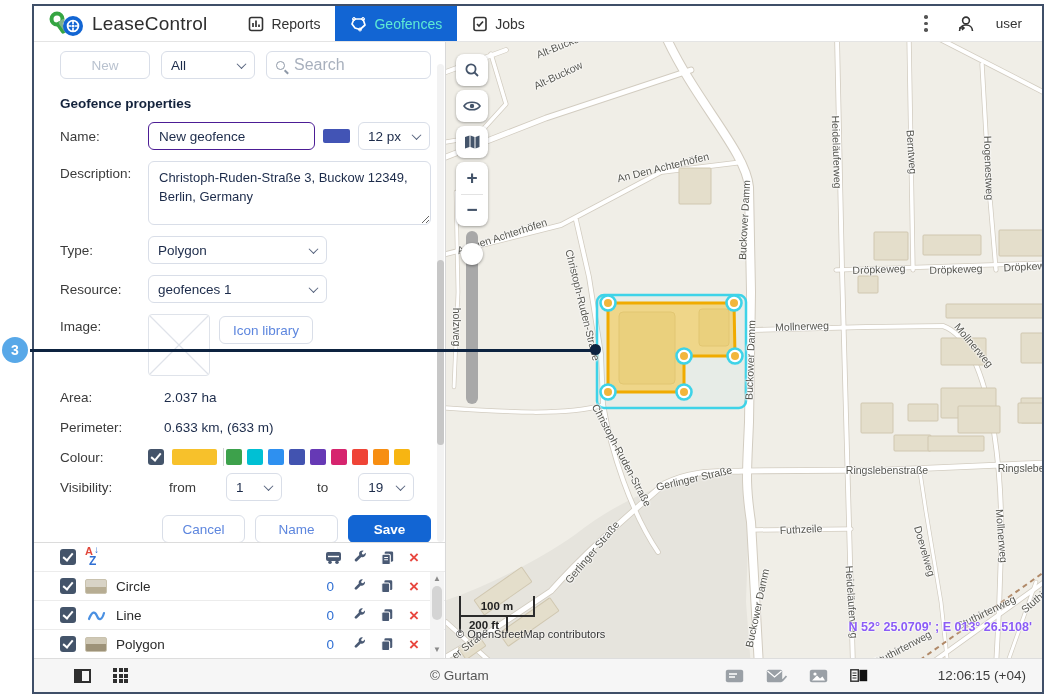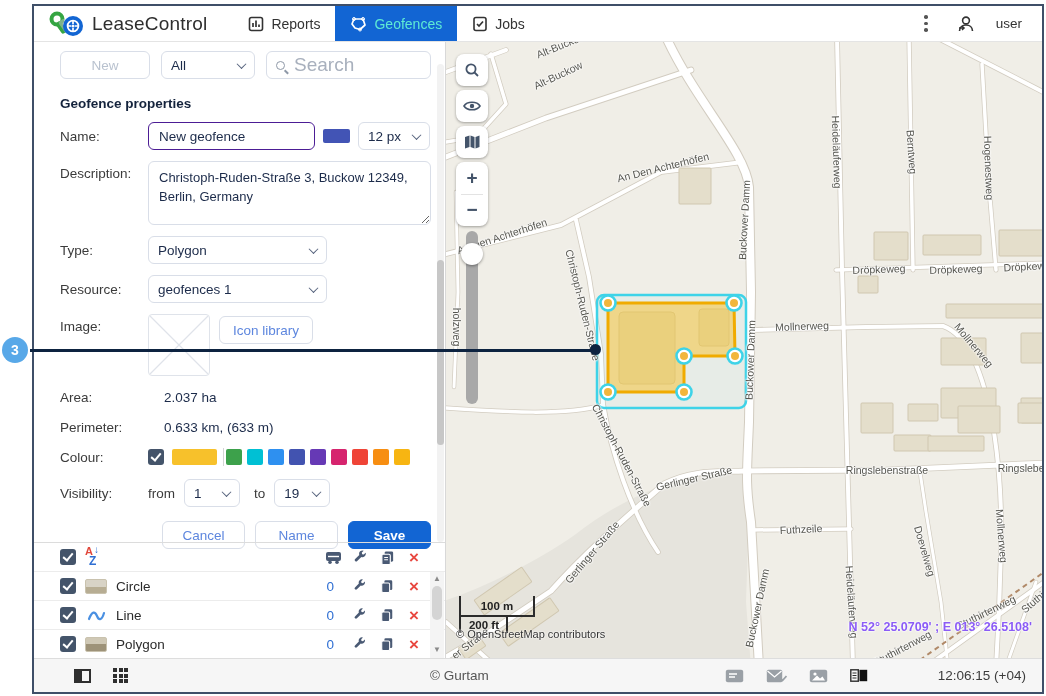--- a/index.html
+++ b/index.html
@@ -26,21 +26,21 @@
   
   .panel{width:412px;flex:0 0 412px;position:relative;background:#fff;border-right:1px solid #d8d8d8;overflow:hidden;}
   .ptoolbar{display:flex;gap:11px;margin:9px 14px 0 26px;}
   .btn{border:1px solid #d9dee8;border-radius:6px;background:#fff;font-size:13.5px;height:28px;display:inline-flex;align-items:center;justify-content:center;cursor:pointer;font-family:inherit;}
   .btn-new{width:90px;color:#b9c2cf;}
   .sel{border:1px solid #d9dee8;border-radius:6px;height:28px;display:flex;align-items:center;padding:0 9px;font-size:13.5px;color:#1c2b4a;cursor:pointer;background:#fff;}
   .sel .chev{margin-left:auto;}
   .chev{width:7px;height:7px;border-right:1.8px solid #56637d;border-bottom:1.8px solid #56637d;transform:rotate(45deg) translate(-1px,-1px);flex:0 0 auto;}
   .sel-all{width:94px;}
   .search{border:1px solid #d9dee8;border-radius:6px;height:28px;flex:1;display:flex;align-items:center;padding:0 9px;gap:7px;}
-  .search input{border:none;outline:none;font-size:19px;width:100%;color:#a21caf;font-family:inherit;}
+  .search input{border:none;outline:none;font-size:16px;width:100%;color:#a21caf;font-family:inherit;}
   .search input::placeholder{color:#a8b0bd;}
   .mag{width:9px;height:9px;border:1.7px solid #8f99a8;border-radius:50%;position:relative;flex:0 0 auto;}
   .mag::after{content:"";position:absolute;width:5px;height:1.7px;background:#8f99a8;transform:rotate(45deg);left:7px;top:9px;}
   .ptitle{margin:17px 0 0 26px;font-size:13.5px;font-weight:bold;color:#14233c;}
   .frow{display:flex;align-items:center;margin:11px 14px 0 26px;}
   .flabel{width:88px;flex:0 0 88px;font-size:13.5px;color:#3b3b3b;}
   .inp{border:1px solid #4c1d95;border-radius:6px;height:28px;padding:0 10px;font-size:13.5px;color:#1c2b4a;outline:none;font-family:inherit;}
   .name-inp{width:167px;}
   .cswatch{width:27px;height:14px;border-radius:2px;margin:0 8px;cursor:pointer;}
   .sel-size{width:72px;}
@@ -258,21 +258,21 @@
               <span class="swatch" style="background: rgb(46, 144, 240);"></span>
               <span class="swatch" style="background: rgb(66, 83, 176);"></span>
               <span class="swatch" style="background: rgb(102, 57, 181);"></span>
               <span class="swatch" style="background: rgb(214, 36, 110);"></span>
               <span class="swatch" style="background: rgb(239, 68, 55);"></span>
               <span class="swatch" style="background: rgb(247, 142, 18);"></span>
               <span class="swatch" style="background: rgb(247, 181, 18);"></span>
             </span>
         </div>
 
-        <div class="frow" style="margin-top:13px;">
+        <div class="frow" style="margin-top:7px;gap:21px;">
           <span class="flabel">Visibility:</span>
           <span class="vis-word">from</span>
           <div class="sel sel-vis">
             <span>1</span>
             <span class="chev"></span>
           </div>
           <span class="vis-word">to</span>
           <div class="sel sel-vis">
             <span>19</span>
             <span class="chev"></span>

